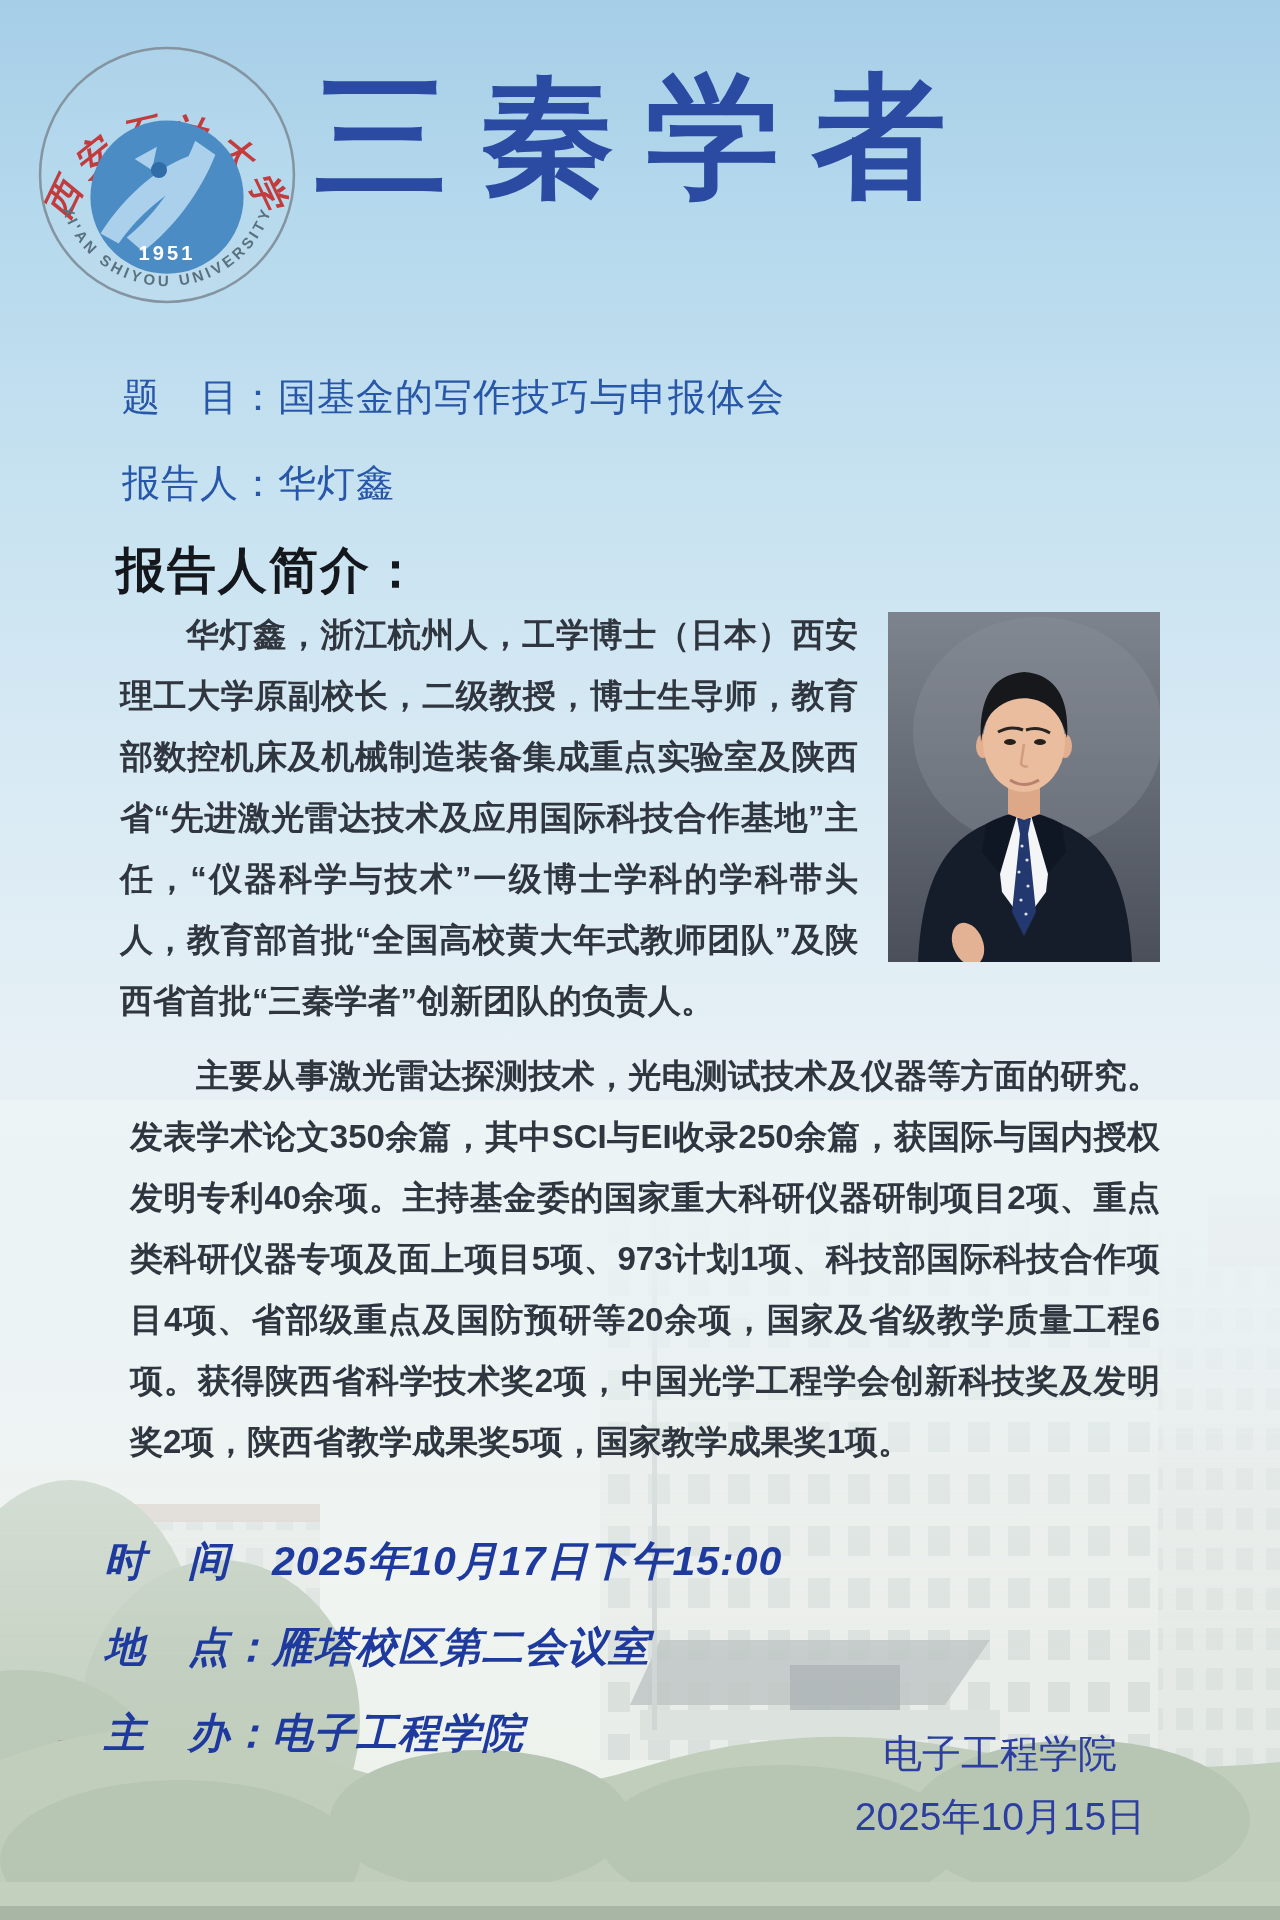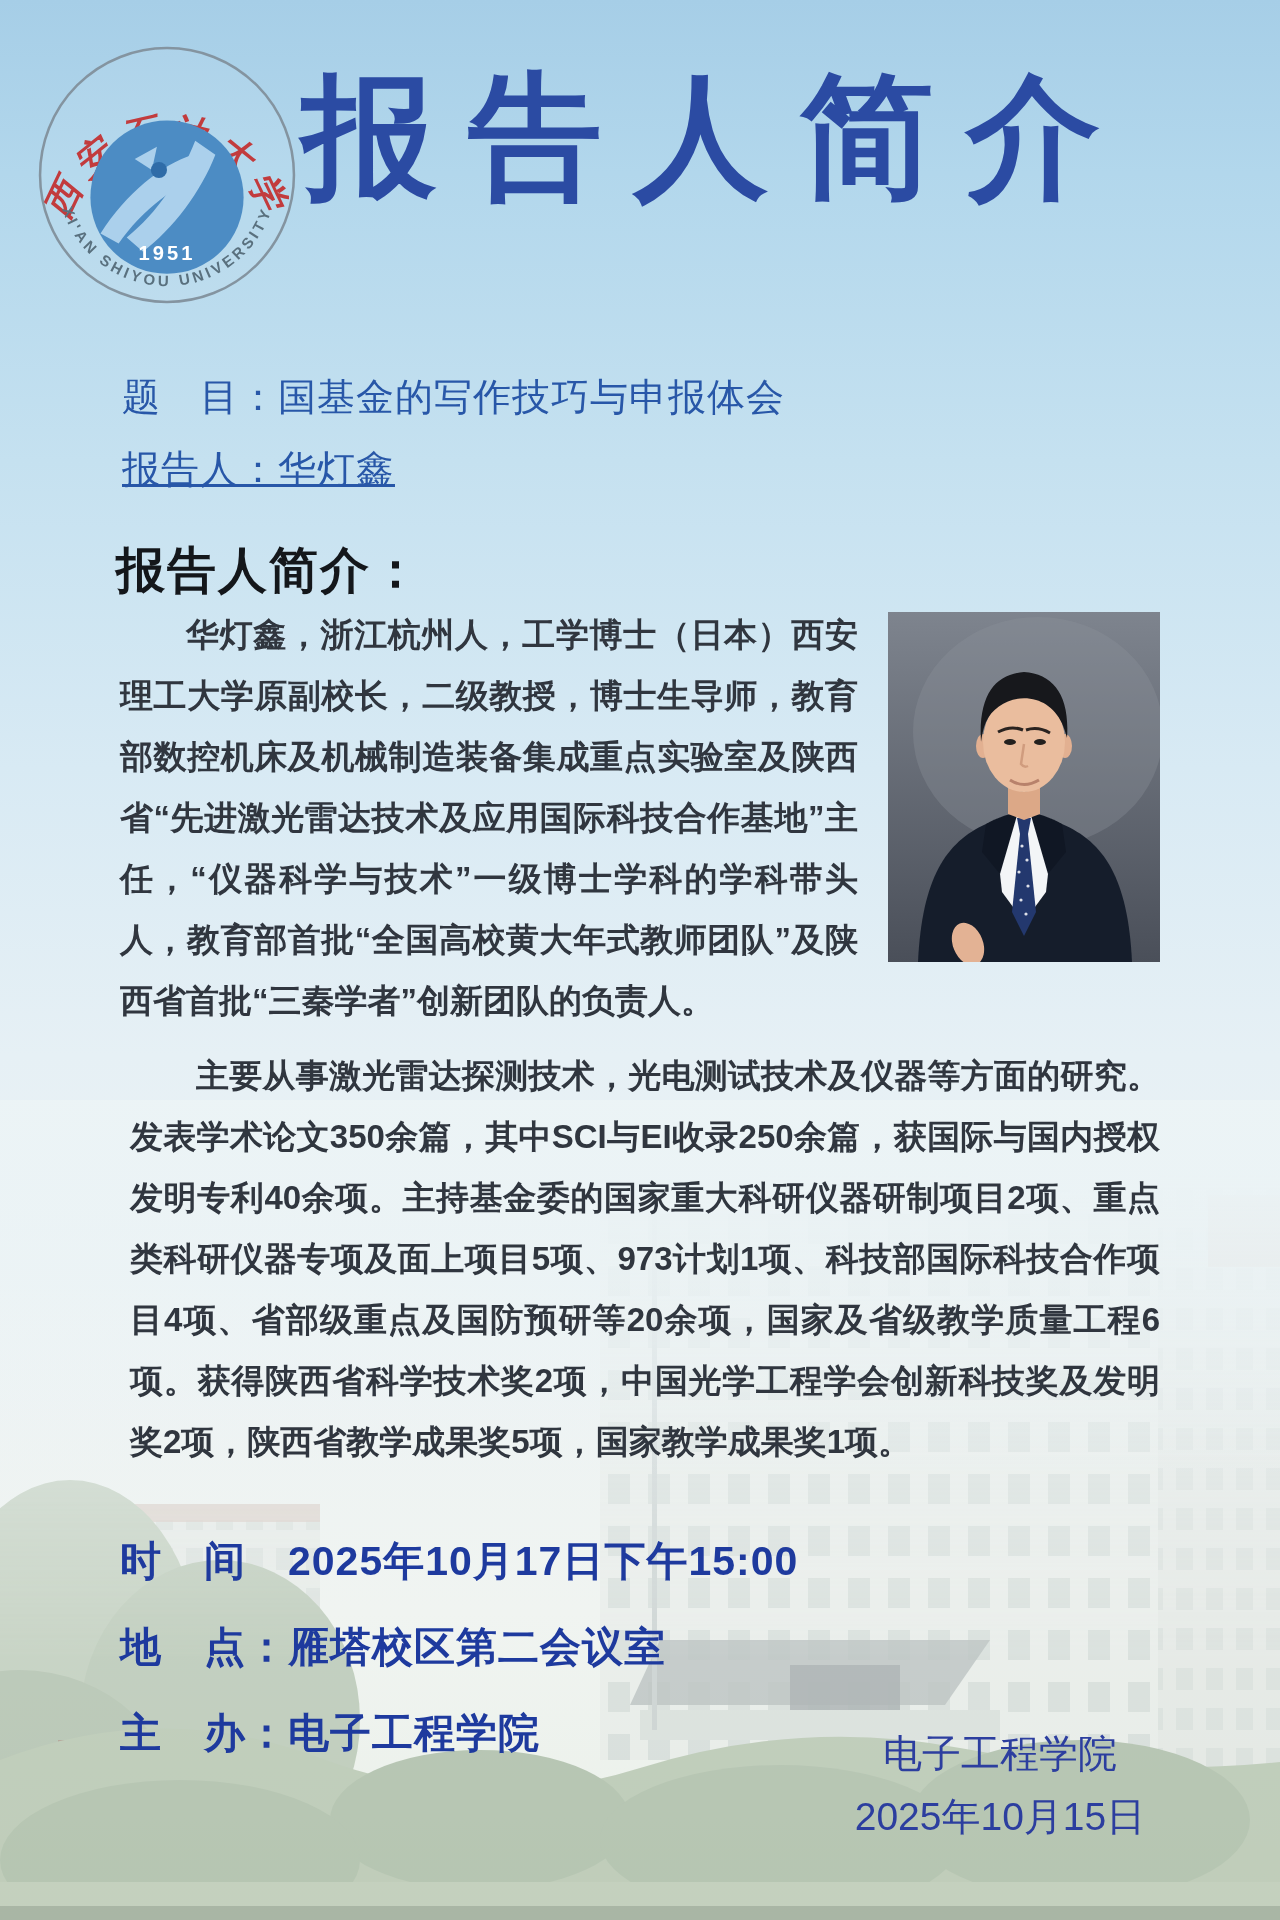--- a/index.html
+++ b/index.html
@@ -18,31 +18,31 @@
   .scene-veil{position:absolute;left:0;top:1100px;width:1280px;height:380px;
     background:linear-gradient(180deg,rgba(236,244,246,.95),rgba(236,244,246,0));}
   .logo{position:absolute;left:34px;top:42px;width:266px;height:266px;}
   .poster-title{
     position:absolute;left:270px;top:56px;width:720px;margin:0;text-align:center;
     font-family:"DejaVu Serif",serif;font-weight:700;font-size:134px;line-height:1.2;
     color:#2b4ba3;letter-spacing:32px;text-indent:32px;white-space:nowrap;
   }
   .meta-row{position:absolute;left:122px;font-size:38px;color:#2857a8;letter-spacing:1px;white-space:nowrap;}
   .meta-topic{top:372px;text-align:center;}
-  .meta-speaker{top:444px;text-decoration:underline;}
+  .meta-speaker{top:458px;}
   .bio-heading{position:absolute;left:116px;top:538px;margin:0;font-size:49px;font-weight:700;
     color:#14171b;letter-spacing:2px;}
   .bio{position:absolute;left:120px;top:604px;width:1040px;font-size:33px;line-height:61px;
     color:#30363f;text-align:justify;}
   .bio p{margin:0;text-indent:2em;font-weight:bold;}
   .bio p + p{margin-top:14px;margin-left:10px;}
   .portrait{float:right;width:272px;height:350px;margin:8px 0 20px 30px;display:block;}
   .portrait svg{display:block;width:100%;height:100%;}
-  .schedule{position:absolute;left:120px;top:1518px;font-size:41px;line-height:86px;
-    font-weight:700;color:#1e3a9e;letter-spacing:1px;white-space:nowrap;}
+  .schedule{position:absolute;left:104px;top:1518px;font-size:41px;line-height:86px;
+    font-weight:700;color:#1e3a9e;letter-spacing:1px;white-space:nowrap;font-style:italic;}
   .footer-block{position:absolute;left:780px;top:1722px;width:440px;text-align:center;
     font-size:39px;line-height:63px;font-weight:500;color:#2c3e9f;white-space:nowrap;}
 </style>
 </head>
 <body>
 
 <div class="page">
 
   <svg class="bg-scene" viewBox="0 0 1280 820" preserveAspectRatio="none" aria-hidden="true">
     <defs>
@@ -111,21 +111,21 @@
       <path d="M160,98 L180,112 C166,148 138,186 108,208 L92,194 C122,170 146,134 160,98 Z"></path>
       <path d="M100,116 L122,104 L117,127 Z"></path>
       <circle cx="124" cy="127" r="8" fill="#2f6ca8"></circle>
     </g>
     <text x="132" y="216" text-anchor="middle" font-size="20" font-weight="700" fill="#ffffff" letter-spacing="3">1951</text>
     <text font-size="15" font-weight="700" fill="#59707e" letter-spacing="3.5">
       <textPath href="#lg-arc-bottom" startOffset="50%" text-anchor="middle">XI'AN SHIYOU UNIVERSITY</textPath>
     </text>
   </svg>
 
-  <h1 class="poster-title">报告人简介</h1>
+  <h1 class="poster-title">三秦学者</h1>
 
   <div class="meta-row meta-topic">
     <span>题　目</span><span>：</span><span>国基金的写作技巧与申报体会</span>
   </div>
   <div class="meta-row meta-speaker">
     <span>报告人</span><span>：</span><span>华灯鑫</span>
   </div>
 
   <h2 class="bio-heading">报告人简介：</h2>
 

